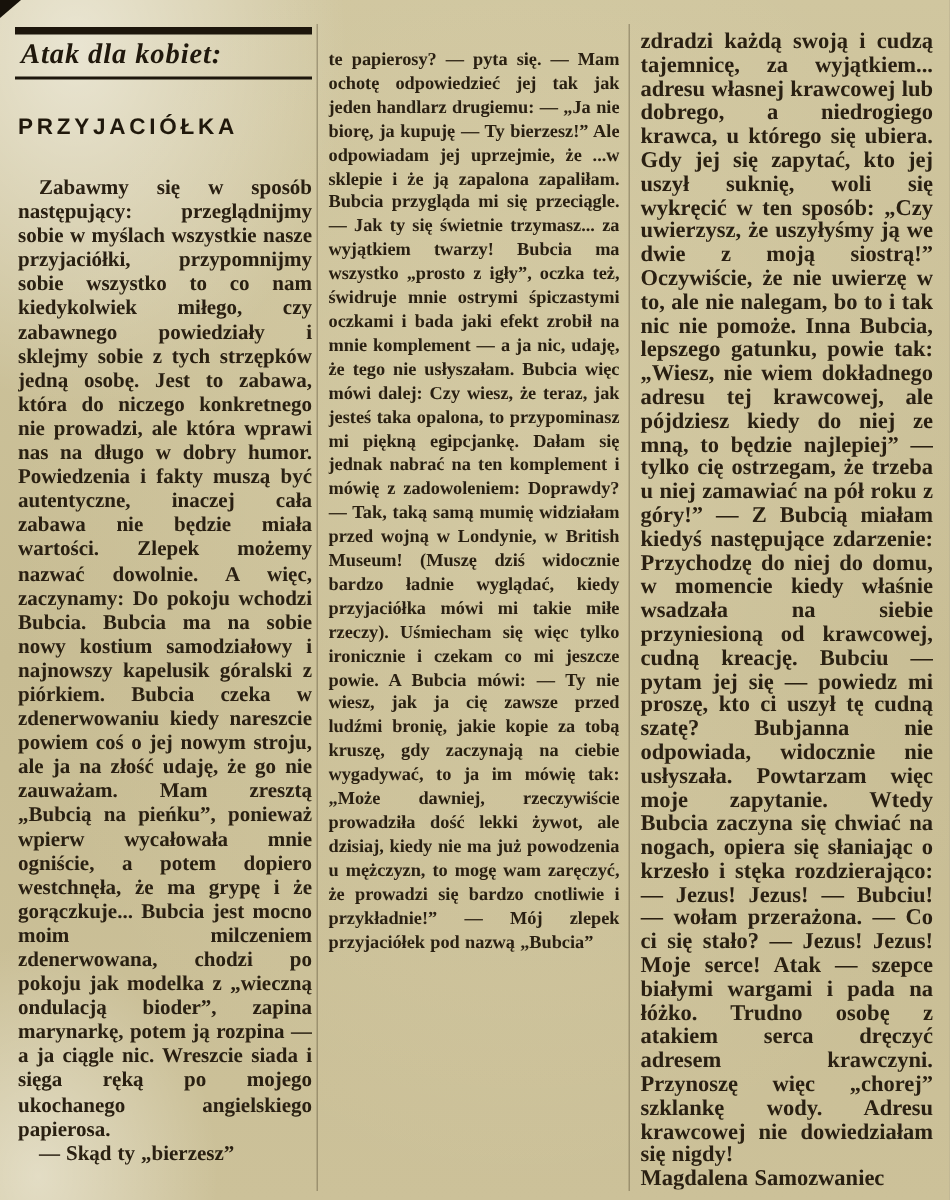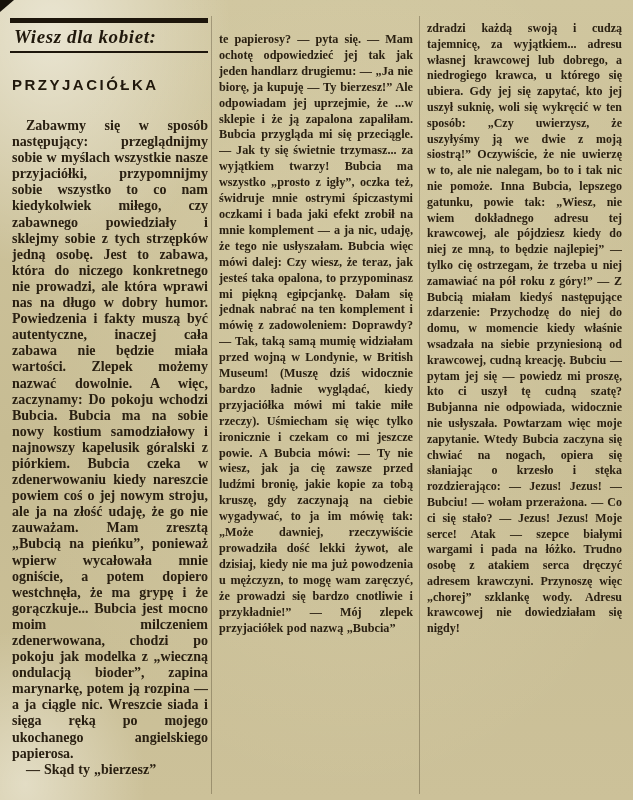--- a/index.html
+++ b/index.html
@@ -50,53 +50,54 @@
     overflow: hidden;
     color: #2a2012;
     word-spacing: 0.5px;
     hyphens: auto;
     -webkit-hyphens: auto;
   }
   .col p { margin: 0; text-indent: 14px; }
   .col p.noindent { text-indent: 0; }
   #col1 { left: 12px;  top: 118px; width: 196px; height: 674px; font-size: 14px; line-height: 16.1px; }
   #col2 { left: 219px; top: 21px;  width: 194px; height: 772px; font-size: 12.2px; line-height: 15.9px; margin-top: 11px; }
-  #col3 { left: 427px; top: 21px;  width: 195px; height: 772px; font-size: 12px; line-height: 15.8px; }
+  #col3 { left: 427px; top: 21px;  width: 195px; height: 772px; font-size: 15px; line-height: 15.8px; }
   .author { margin-top: 2px; font-weight: 700; }
   .rule-v {
     position: absolute; top: 16px; bottom: 6px; width: 1px;
     background: rgba(45,35,18,0.30);
   }
   #rule-v1 { left: 211px; }
   #rule-v2 { left: 419px; }
 </style>
 </head>
 <body>
 
 <div class="page">
 
   <div class="corner-mark"></div>
 
   <div class="kicker-block">
     <div class="kicker-rule-top"></div>
-    <div class="kicker">Wiesz dla kobiet:</div>
+    <div class="kicker">Atak dla kobiet:</div>
     <div class="kicker-rule-bottom"></div>
   </div>
 
   <div class="article-title">PRZYJACIÓŁKA</div>
 
   <div class="rule-v" id="rule-v1"></div>
   <div class="rule-v" id="rule-v2"></div>
 
   <div class="col" id="col1">
     <p>Zabawmy się w sposób następujący: przeglądnijmy sobie w myślach wszystkie nasze przyjaciółki, przypomnijmy sobie wszystko to co nam kiedykolwiek miłego, czy zabawnego powiedziały i sklejmy sobie z tych strzępków jedną osobę. Jest to zabawa, która do niczego konkretnego nie prowadzi, ale która wprawi nas na długo w dobry humor. Powiedzenia i fakty muszą być autentyczne, inaczej cała zabawa nie będzie miała wartości. Zlepek możemy nazwać dowolnie. A więc, zaczynamy: Do pokoju wchodzi Bubcia. Bubcia ma na sobie nowy kostium samodziałowy i najnowszy kapelusik góralski z piórkiem. Bubcia czeka w zdenerwowaniu kiedy nareszcie powiem coś o jej nowym stroju, ale ja na złość udaję, że go nie zauważam. Mam zresztą „Bubcią na pieńku”, ponieważ wpierw wycałowała mnie ogniście, a potem dopiero westchnęła, że ma grypę i że gorączkuje... Bubcia jest mocno moim milczeniem zdenerwowana, chodzi po pokoju jak modelka z „wieczną ondulacją bioder”, zapina marynarkę, potem ją rozpina — a ja ciągle nic. Wreszcie siada i sięga ręką po mojego ukochanego angielskiego papierosa.</p>
     <p>— Skąd ty „bierzesz”</p>
   </div>
 
   <div class="col" id="col2">
     <p class="noindent">te papierosy? — pyta się. — Mam ochotę odpowiedzieć jej tak jak jeden handlarz drugiemu: — „Ja nie biorę, ja kupuję — Ty bierzesz!” Ale odpowiadam jej uprzejmie, że ...w sklepie i że ją zapalona zapaliłam. Bubcia przygląda mi się przeciągle. — Jak ty się świetnie trzymasz... za wyjątkiem twarzy! Bubcia ma wszystko „prosto z igły”, oczka też, świdruje mnie ostrymi śpiczastymi oczkami i bada jaki efekt zrobił na mnie komplement — a ja nic, udaję, że tego nie usłyszałam. Bubcia więc mówi dalej: Czy wiesz, że teraz, jak jesteś taka opalona, to przypominasz mi piękną egipcjankę. Dałam się jednak nabrać na ten komplement i mówię z zadowoleniem: Doprawdy? — Tak, taką samą mumię widziałam przed wojną w Londynie, w British Museum! (Muszę dziś widocznie bardzo ładnie wyglądać, kiedy przyjaciółka mówi mi takie miłe rzeczy). Uśmiecham się więc tylko ironicznie i czekam co mi jeszcze powie. A Bubcia mówi: — Ty nie wiesz, jak ja cię zawsze przed ludźmi bronię, jakie kopie za tobą kruszę, gdy zaczynają na ciebie wygadywać, to ja im mówię tak: „Może dawniej, rzeczywiście prowadziła dość lekki żywot, ale dzisiaj, kiedy nie ma już powodzenia u mężczyzn, to mogę wam zaręczyć, że prowadzi się bardzo cnotliwie i przykładnie!” — Mój zlepek przyjaciółek pod nazwą „Bubcia”</p>
   </div>
 
   <div class="col" id="col3">
     <p class="noindent">zdradzi każdą swoją i cudzą tajemnicę, za wyjątkiem... adresu własnej krawcowej lub dobrego, a niedrogiego krawca, u którego się ubiera. Gdy jej się zapytać, kto jej uszył suknię, woli się wykręcić w ten sposób: „Czy uwierzysz, że uszyłyśmy ją we dwie z moją siostrą!” Oczywiście, że nie uwierzę w to, ale nie nalegam, bo to i tak nic nie pomoże. Inna Bubcia, lepszego gatunku, powie tak: „Wiesz, nie wiem dokładnego adresu tej krawcowej, ale pójdziesz kiedy do niej ze mną, to będzie najlepiej” — tylko cię ostrzegam, że trzeba u niej zamawiać na pół roku z góry!” — Z Bubcią miałam kiedyś następujące zdarzenie: Przychodzę do niej do domu, w momencie kiedy właśnie wsadzała na siebie przyniesioną od krawcowej, cudną kreację. Bubciu — pytam jej się — powiedz mi proszę, kto ci uszył tę cudną szatę? Bubjanna nie odpowiada, widocznie nie usłyszała. Powtarzam więc moje zapytanie. Wtedy Bubcia zaczyna się chwiać na nogach, opiera się słaniając o krzesło i stęka rozdzierająco: — Jezus! Jezus! — Bubciu! — wołam przerażona. — Co ci się stało? — Jezus! Jezus! Moje serce! Atak — szepce białymi wargami i pada na łóżko. Trudno osobę z atakiem serca dręczyć adresem krawczyni. Przynoszę więc „chorej” szklankę wody. Adresu krawcowej nie dowiedziałam się nigdy!</p>
+    <p class="author noindent">Magdalena Samozwaniec</p>
   </div>
 
 </div>
 
 </body></html>

